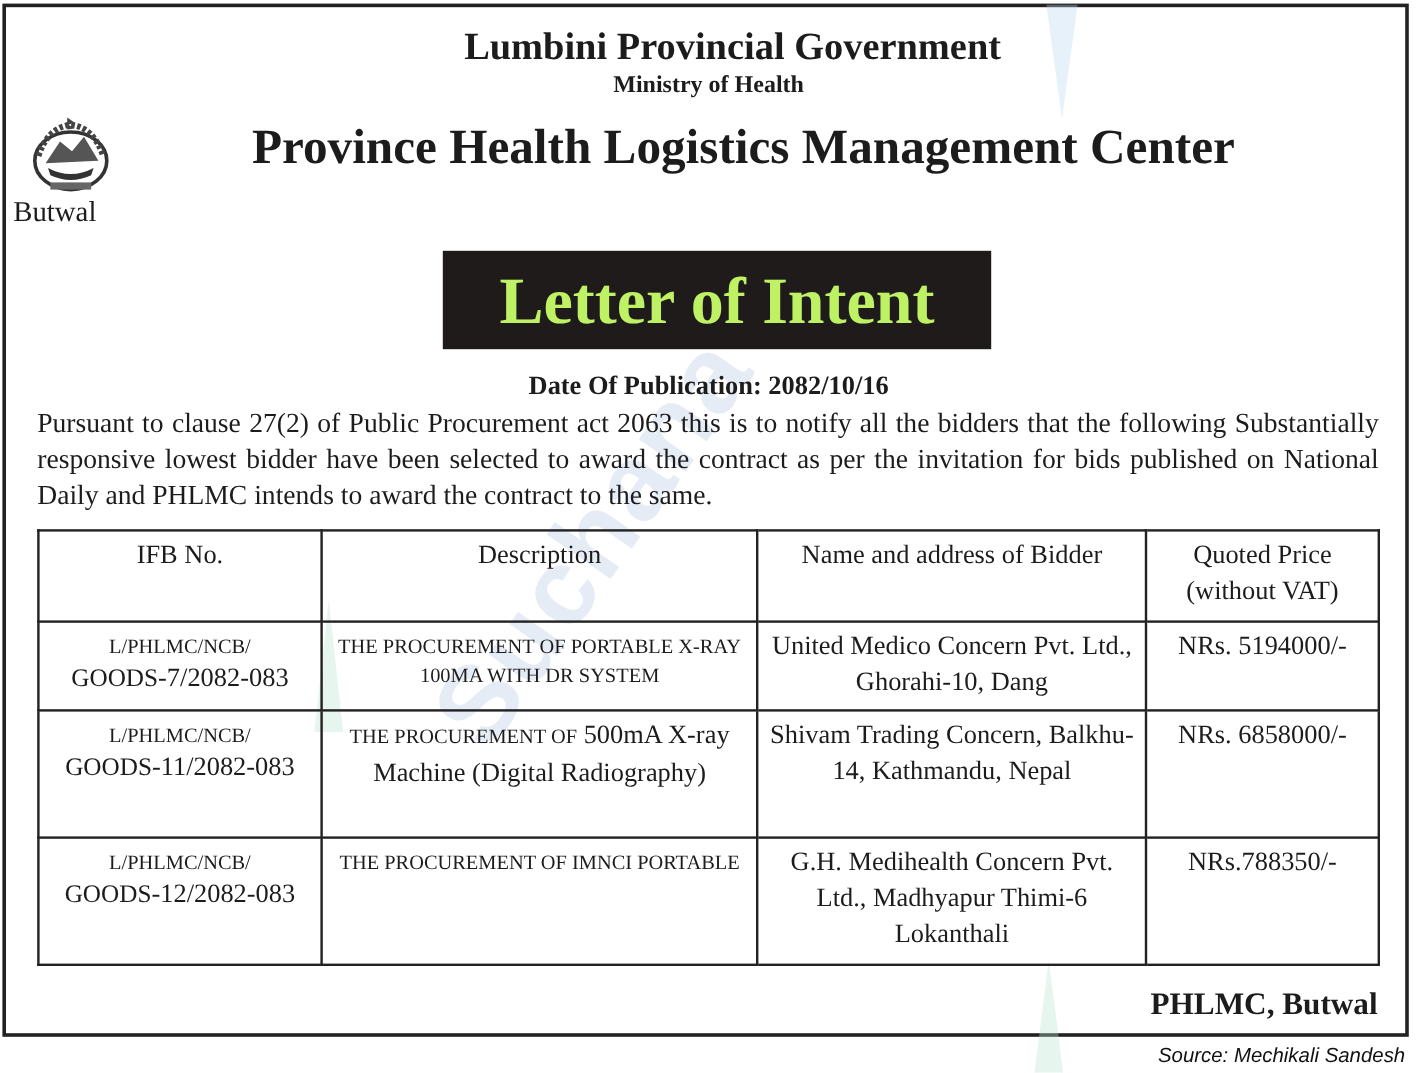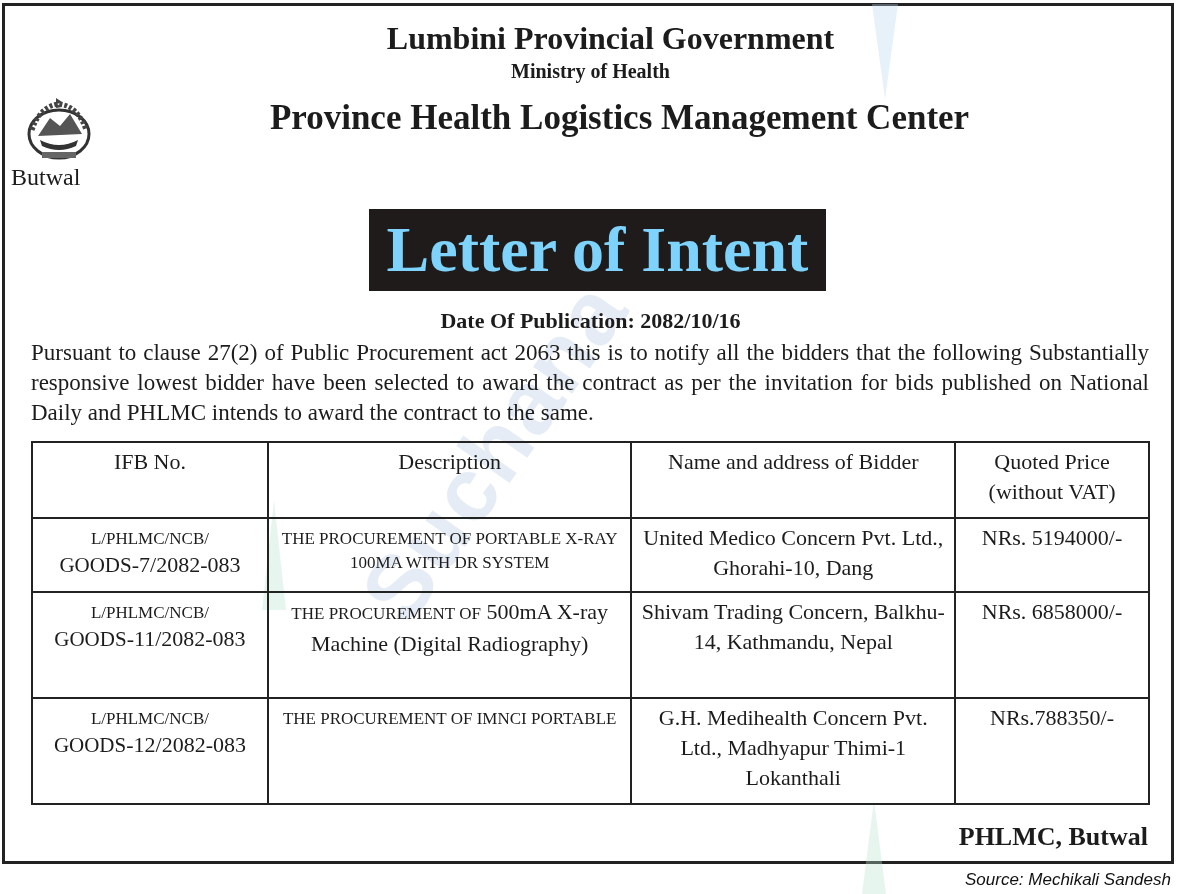--- a/index.html
+++ b/index.html
@@ -28,28 +28,28 @@
       color: #c9d6ea; opacity: 0.45; letter-spacing: 2px;
     }
     .line1, .line2 { position: absolute; left: 0; width: 1181px; text-align: center; font-weight: bold; }
     .line1 { top: 20px; font-size: 32px; margin-left: 20px; }
     .line2 { top: 60px; font-size: 20px; }
     .emblem {
       position: absolute; left: 20px; top: 96px; width: 78px; height: 68px;
     }
     .center-title {
       position: absolute; top: 98px; left: 0; width: 1181px; text-align: center;
-      font-size: 35px; font-weight: bold; padding-left: 0px; box-sizing: border-box;
+      font-size: 41px; font-weight: bold; padding-left: 0px; box-sizing: border-box;
     }
     .center-title span { margin-left: 0; }
     .city { position: absolute; top: 164px; left: 0; width: 1181px; text-align: left; font-size: 24px; padding-left: 11px; }
     .loi-box {
       position: absolute; left: 369px; top: 209px; width: 457px; height: 82px;
-      background: #1f1b1b; color: #7dd3fc; display: flex; align-items: center; justify-content: center;
-      font-size: 64px; font-weight: bold;
+      background: #1f1b1b; color: #bef264; display: flex; align-items: center; justify-content: center;
+      font-size: 55px; font-weight: bold;
     }
     .pubdate { position: absolute; top: 308px; left: 0; width: 1181px; text-align: center; font-size: 22px; font-weight: bold; }
     .body-text {
       position: absolute; left: 31px; top: 338px; width: 1118px;
       font-size: 23px; line-height: 30px; text-align: justify; text-align-last: left;
     }
     table.awards {
       position: absolute; left: 31px; top: 441px; width: 1119px;
       border-collapse: collapse; font-size: 22px;
     }
@@ -141,20 +141,20 @@
       <td>NRs. 6858000/-</td>
     </tr>
     <tr style="height:106px;">
       <td>
         <span class="ifb-a">L/PHLMC/NCB/</span>
         <span class="ifb-b"><span class="sc">GOODS</span><span>-12/2082-083</span></span>
       </td>
       <td>
         <span class="desc-small">THE PROCUREMENT OF IMNCI PORTABLE</span>
       </td>
-      <td>G.H. Medihealth Concern Pvt. Ltd., Madhyapur Thimi-1 Lokanthali</td>
+      <td>G.H. Medihealth Concern Pvt. Ltd., Madhyapur Thimi-6 Lokanthali</td>
       <td>NRs.788350/-</td>
     </tr>
   </tbody>
 </table>
 
 <div class="signoff">PHLMC, Butwal</div>
 <div class="source">Source: Mechikali Sandesh</div>
 
 </body></html>

